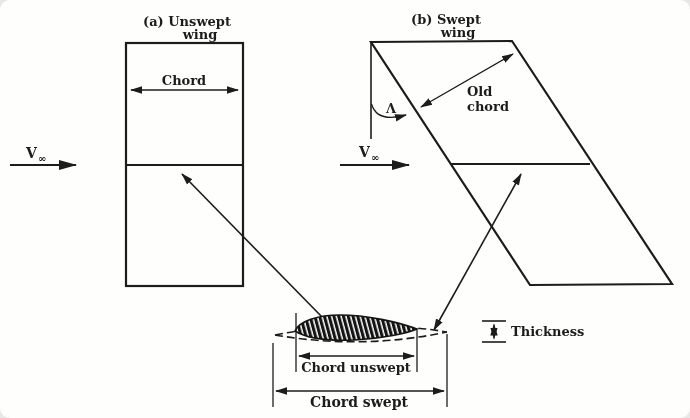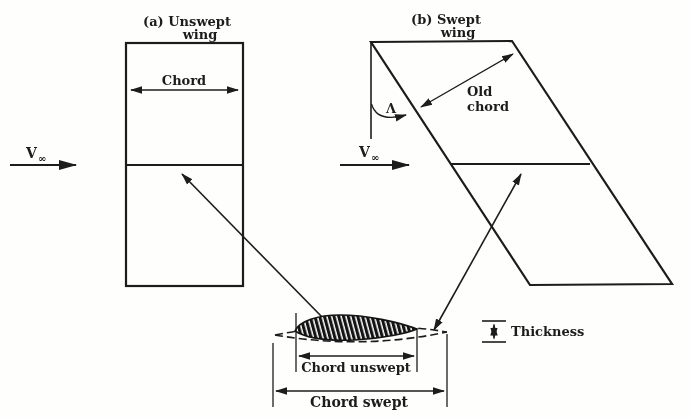--- a/index.html
+++ b/index.html
@@ -1,18 +1,18 @@
 <!DOCTYPE html>
 <html><head>
 <meta charset="utf-8">
 <style>
   html,body{margin:0;padding:0;background:#e8e8e8;}
   .page{
     position:relative;width:690px;height:418px;background:#fefefd;
-    font-family:"DejaVu Serif","Liberation Serif",serif;overflow:hidden;
+    font-family:"DejaVu Serif","Liberation Serif",serif;overflow:hidden;border-radius:10px;
   }
   svg{position:absolute;left:0;top:0;}
   text{fill:#1c1c1c;font-weight:bold;}
   .t13{font-size:13px;}
   .t14{font-size:14px;}
   .t10{font-size:10px;}
   .ink{stroke:#1c1c1c;fill:none;}
 </style>
 </head>
 <body>

